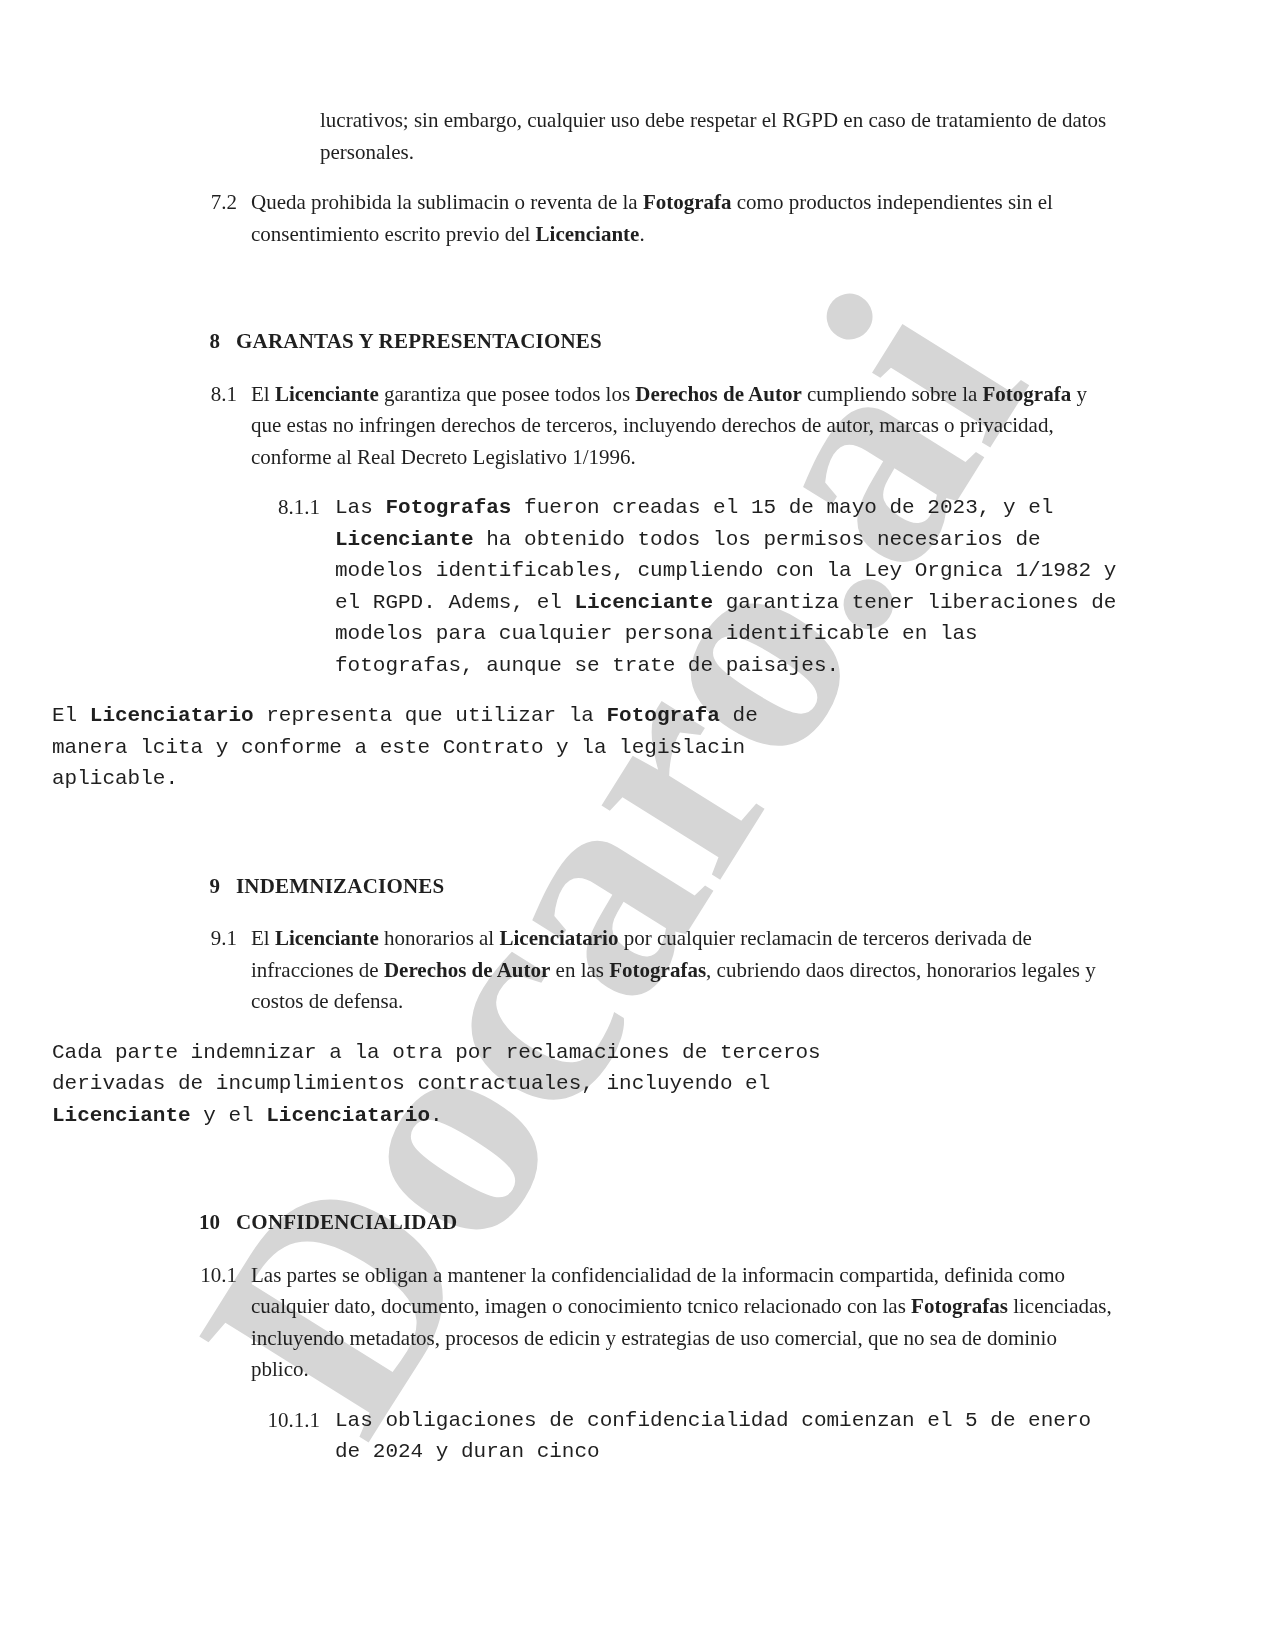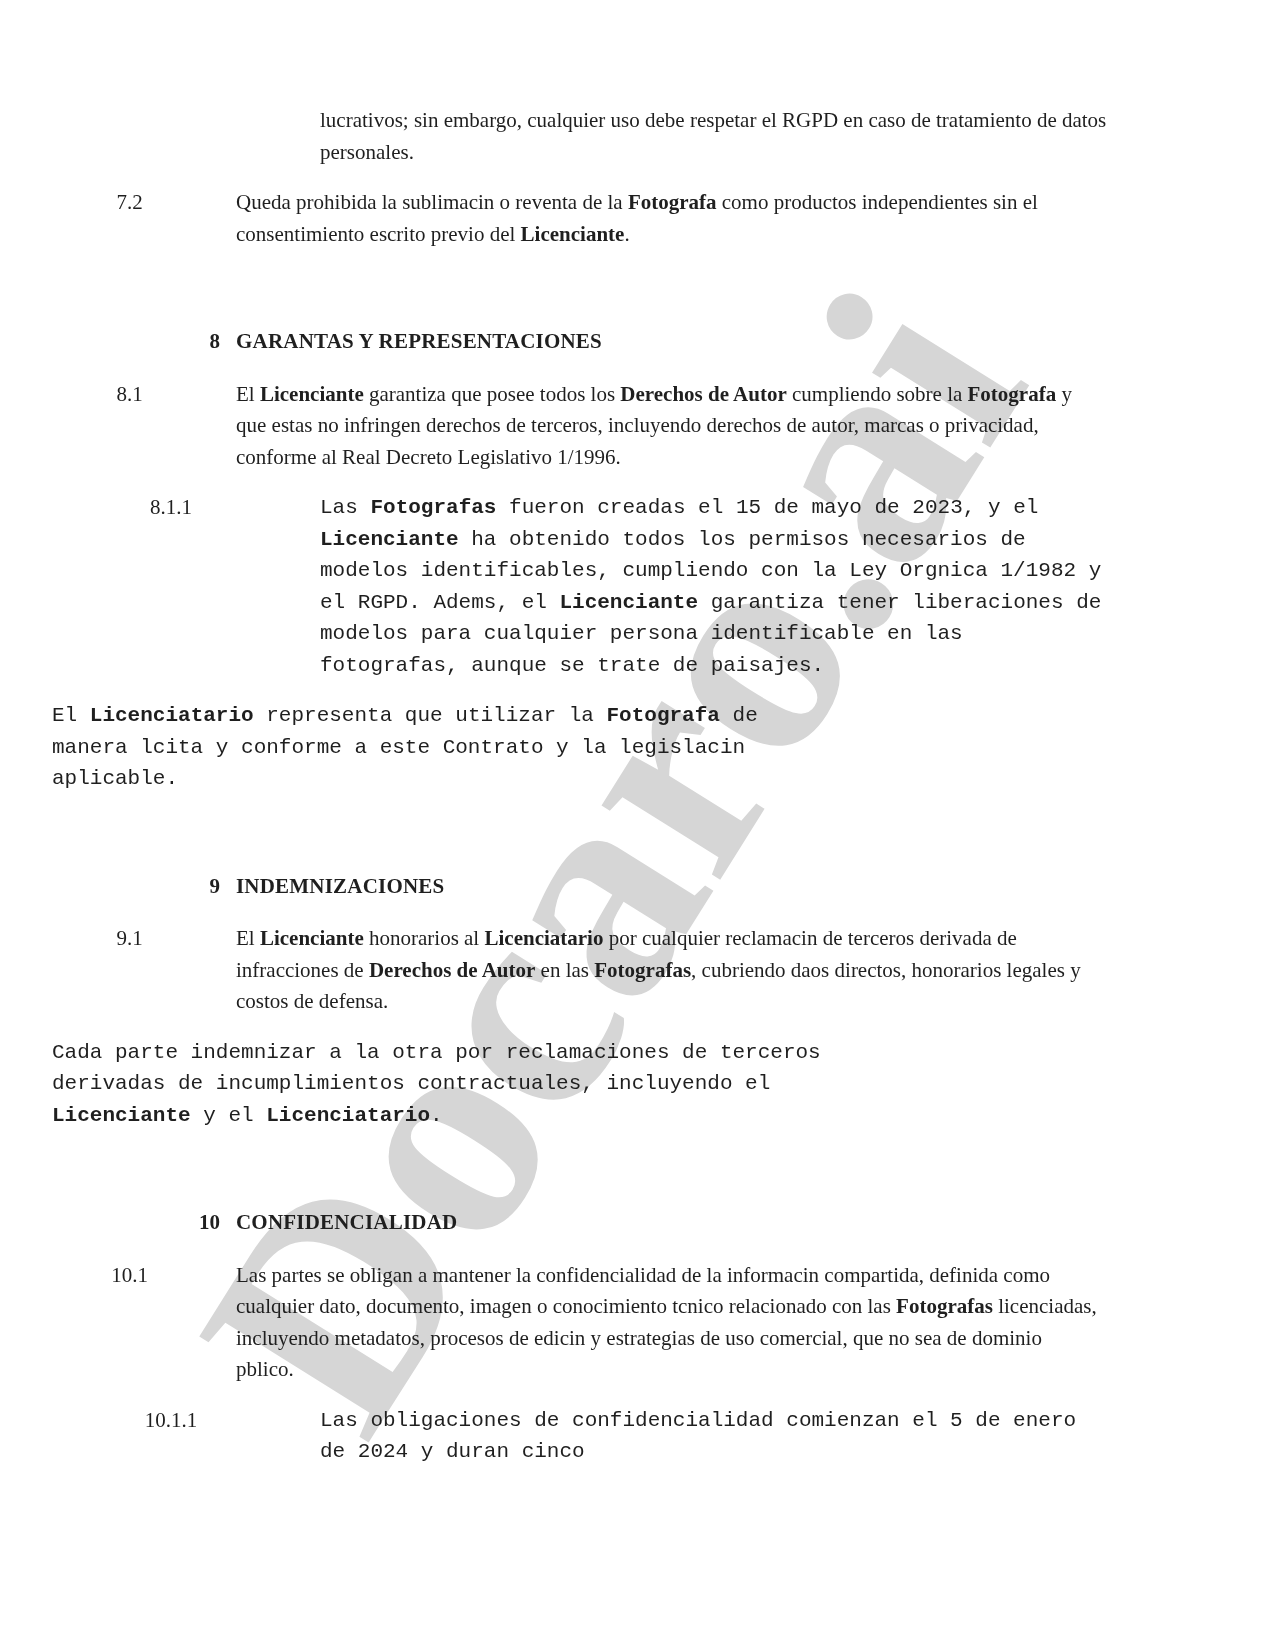--- a/index.html
+++ b/index.html
@@ -32,21 +32,21 @@
     position: relative;
     z-index: 1;
     padding-top: 105px;
     padding-left: 37px;
   }
   .continuation {
     margin: 0 0 19px 283px;
     width: 787px;
   }
   .item { display: flex; margin: 0 0 19px 0; }
-  .item .num { flex: none; text-align: center; }
+  .item .num { flex: none; text-align: right; margin-left: 15px; }
   .item .txt { flex: none; }
   .item.l2 .num { width: 185px; }
   .item.l2 .txt { padding-left: 14px; width: 868px; }
   .item.l3 .num { width: 268px; }
   .item.l3 .txt { padding-left: 15px; width: 787px; font-family: Liberation Mono, monospace; }
   .heading {
     display: flex;
     font-weight: 700;
     margin: 76px 0 21px 0;
   }

